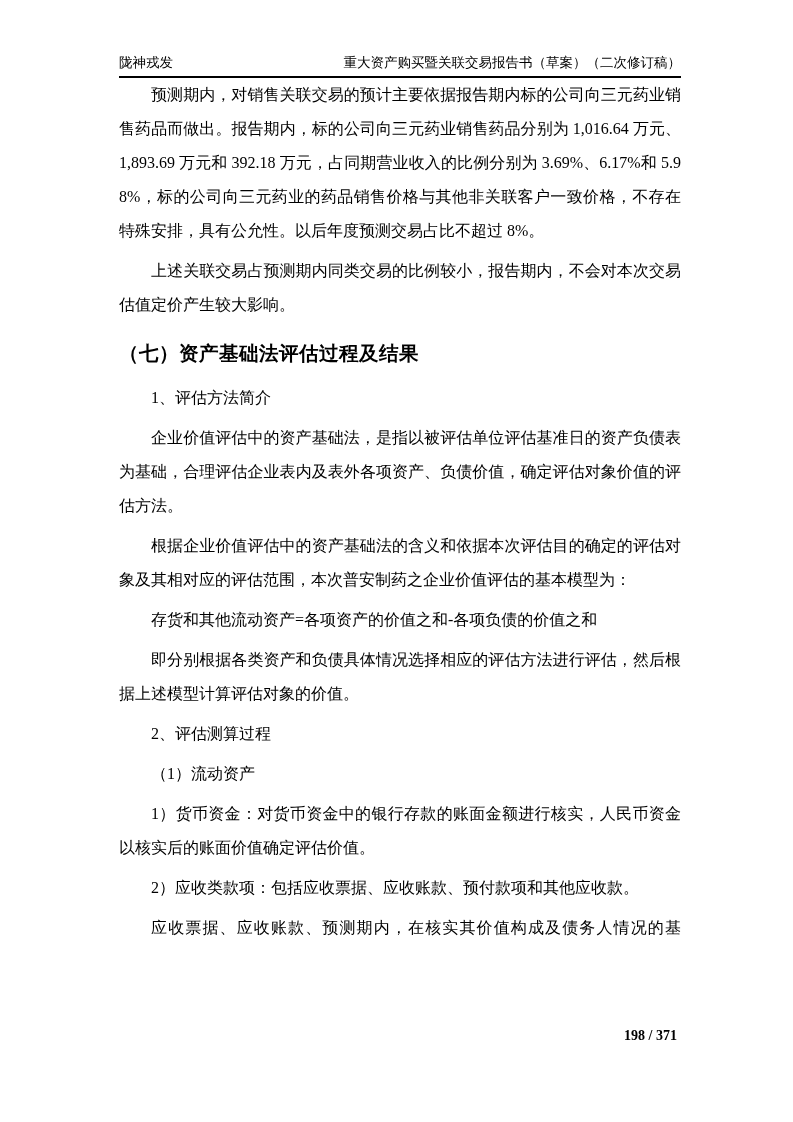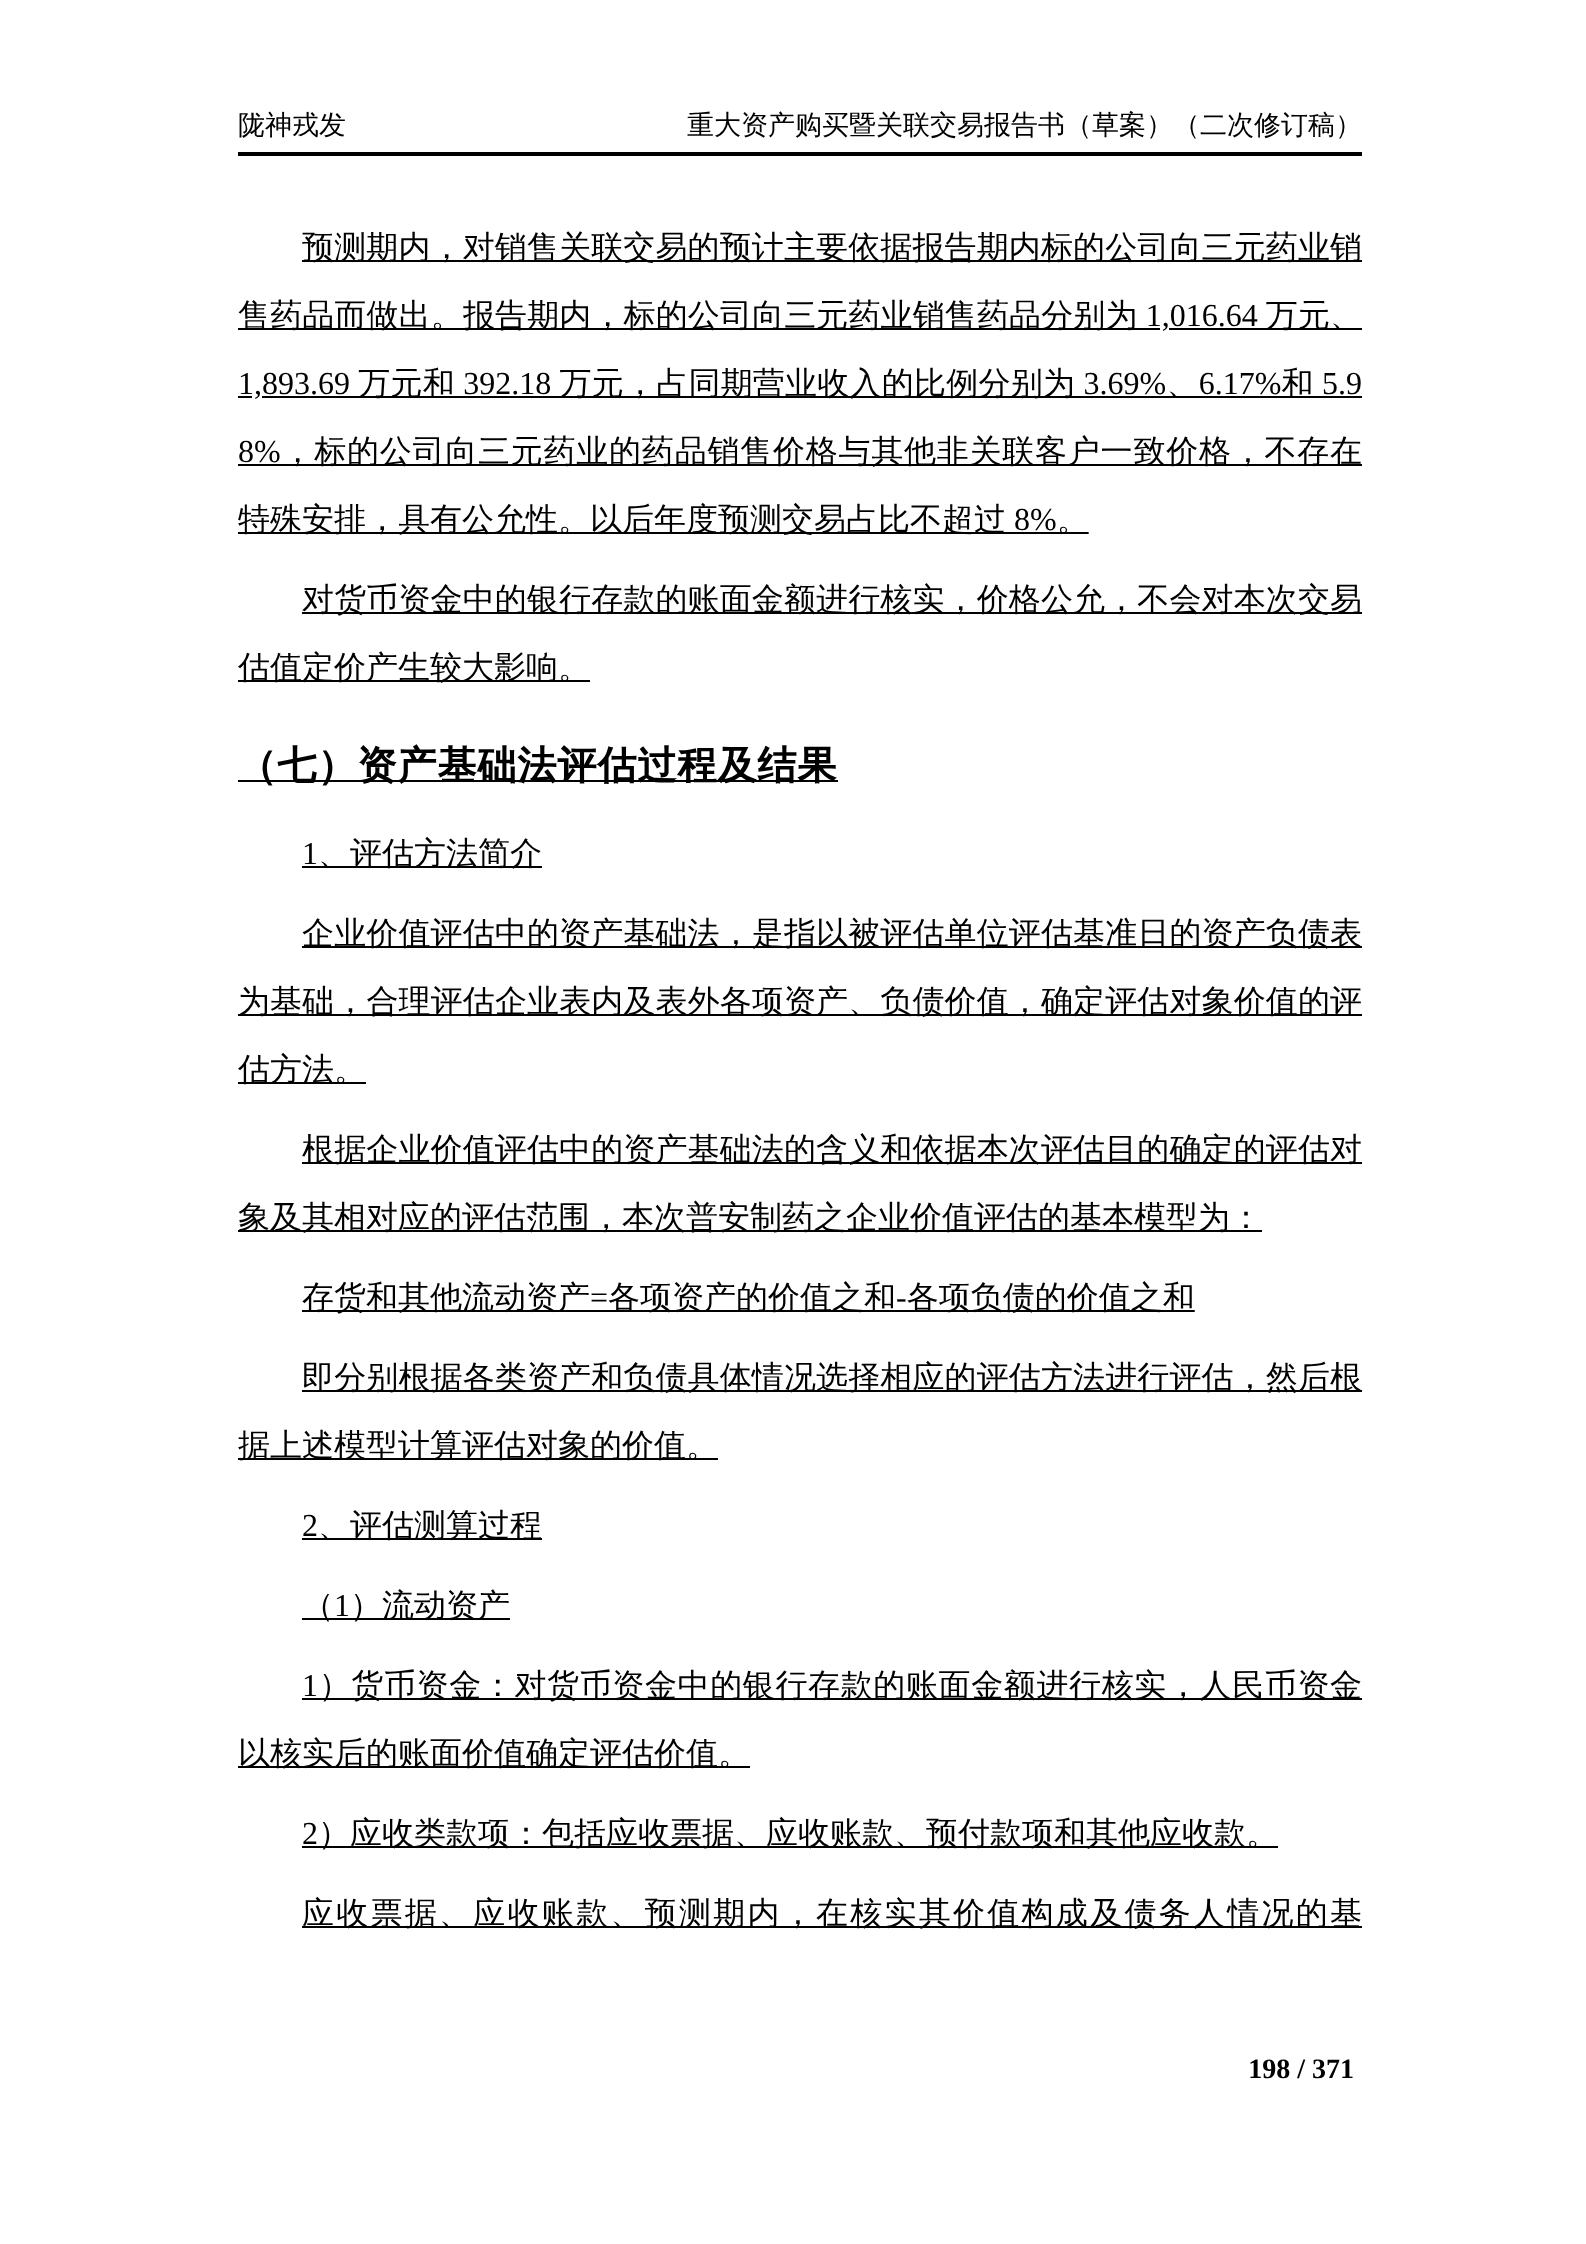--- a/index.html
+++ b/index.html
@@ -27,22 +27,21 @@
     justify-content: space-between;
     align-items: flex-end;
     font-size: 13.5px;
     line-height: 17px;
     border-bottom: 2px solid #000000;
     padding-bottom: 5px;
   }
   .page-header .hdr-left { white-space: nowrap; }
   .page-header .hdr-right { white-space: nowrap; }
   .doc-body {
-    padding-top: 30px;
-    text-decoration: underline;
+    padding-top: 0;
   }
   .doc-body p {
     font-size: 16px;
     line-height: 34px;
     margin: 0 0 6px 0;
     text-indent: 2em;
     text-align: justify;
     text-align-last: left;
     word-break: break-all;
   }
@@ -73,21 +72,21 @@
 
   <div class="page-header">
     <span class="hdr-left">陇神戎发</span>
     <span class="hdr-right">重大资产购买暨关联交易报告书（草案）（二次修订稿）</span>
   </div>
 
   <div class="doc-body">
 
     <p>预测期内，对销售关联交易的预计主要依据报告期内标的公司向三元药业销售药品而做出。报告期内，标的公司向三元药业销售药品分别为 1,016.64 万元、1,893.69 万元和 392.18 万元，占同期营业收入的比例分别为 3.69%、6.17%和 5.98%，标的公司向三元药业的药品销售价格与其他非关联客户一致价格，不存在特殊安排，具有公允性。以后年度预测交易占比不超过 8%。</p>
 
-    <p>对货币资金中的银行存款的账面金额进行核实，价格公允，不会对本次交易估值定价产生较大影响。</p>
+    <p>上述关联交易占预测期内同类交易的比例较小，报告期内，不会对本次交易估值定价产生较大影响。</p>
 
     <h2 class="section-heading">（七）资产基础法评估过程及结果</h2>
 
     <p>1、评估方法简介</p>
 
     <p>企业价值评估中的资产基础法，是指以被评估单位评估基准日的资产负债表为基础，合理评估企业表内及表外各项资产、负债价值，确定评估对象价值的评估方法。</p>
 
     <p>根据企业价值评估中的资产基础法的含义和依据本次评估目的确定的评估对象及其相对应的评估范围，本次普安制药之企业价值评估的基本模型为：</p>
 
     <p>存货和其他流动资产=各项资产的价值之和-各项负债的价值之和</p>

